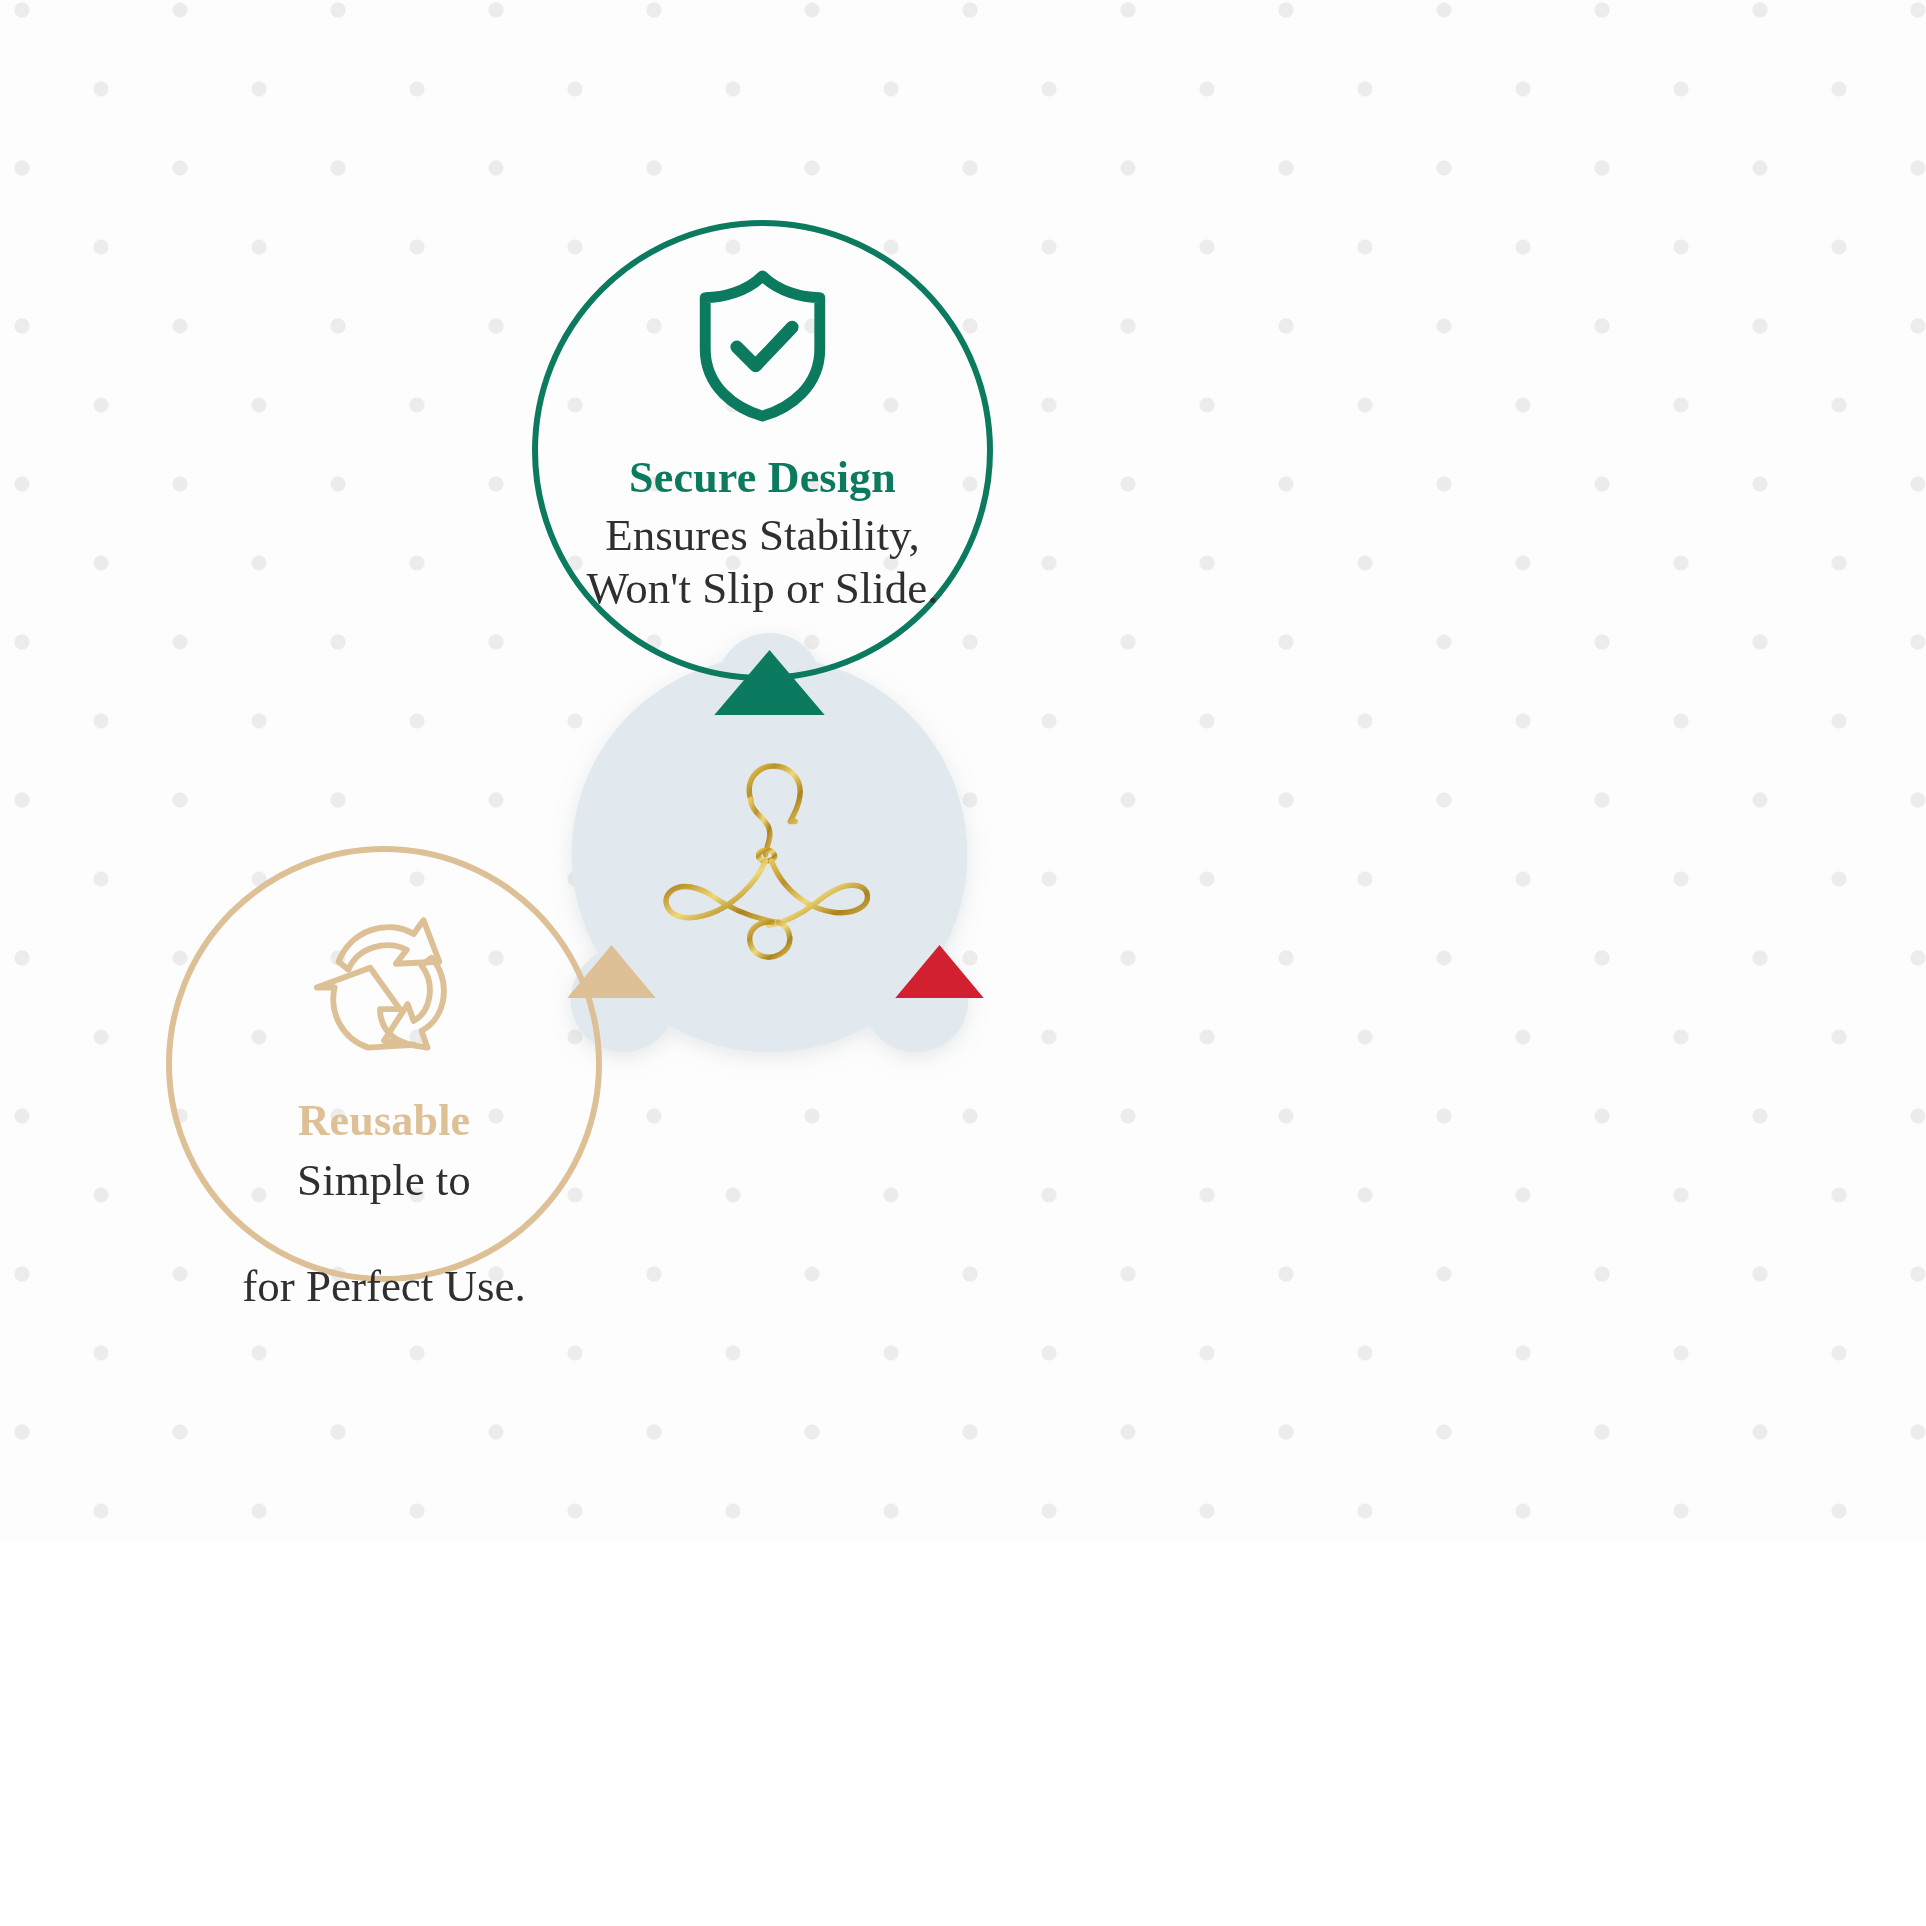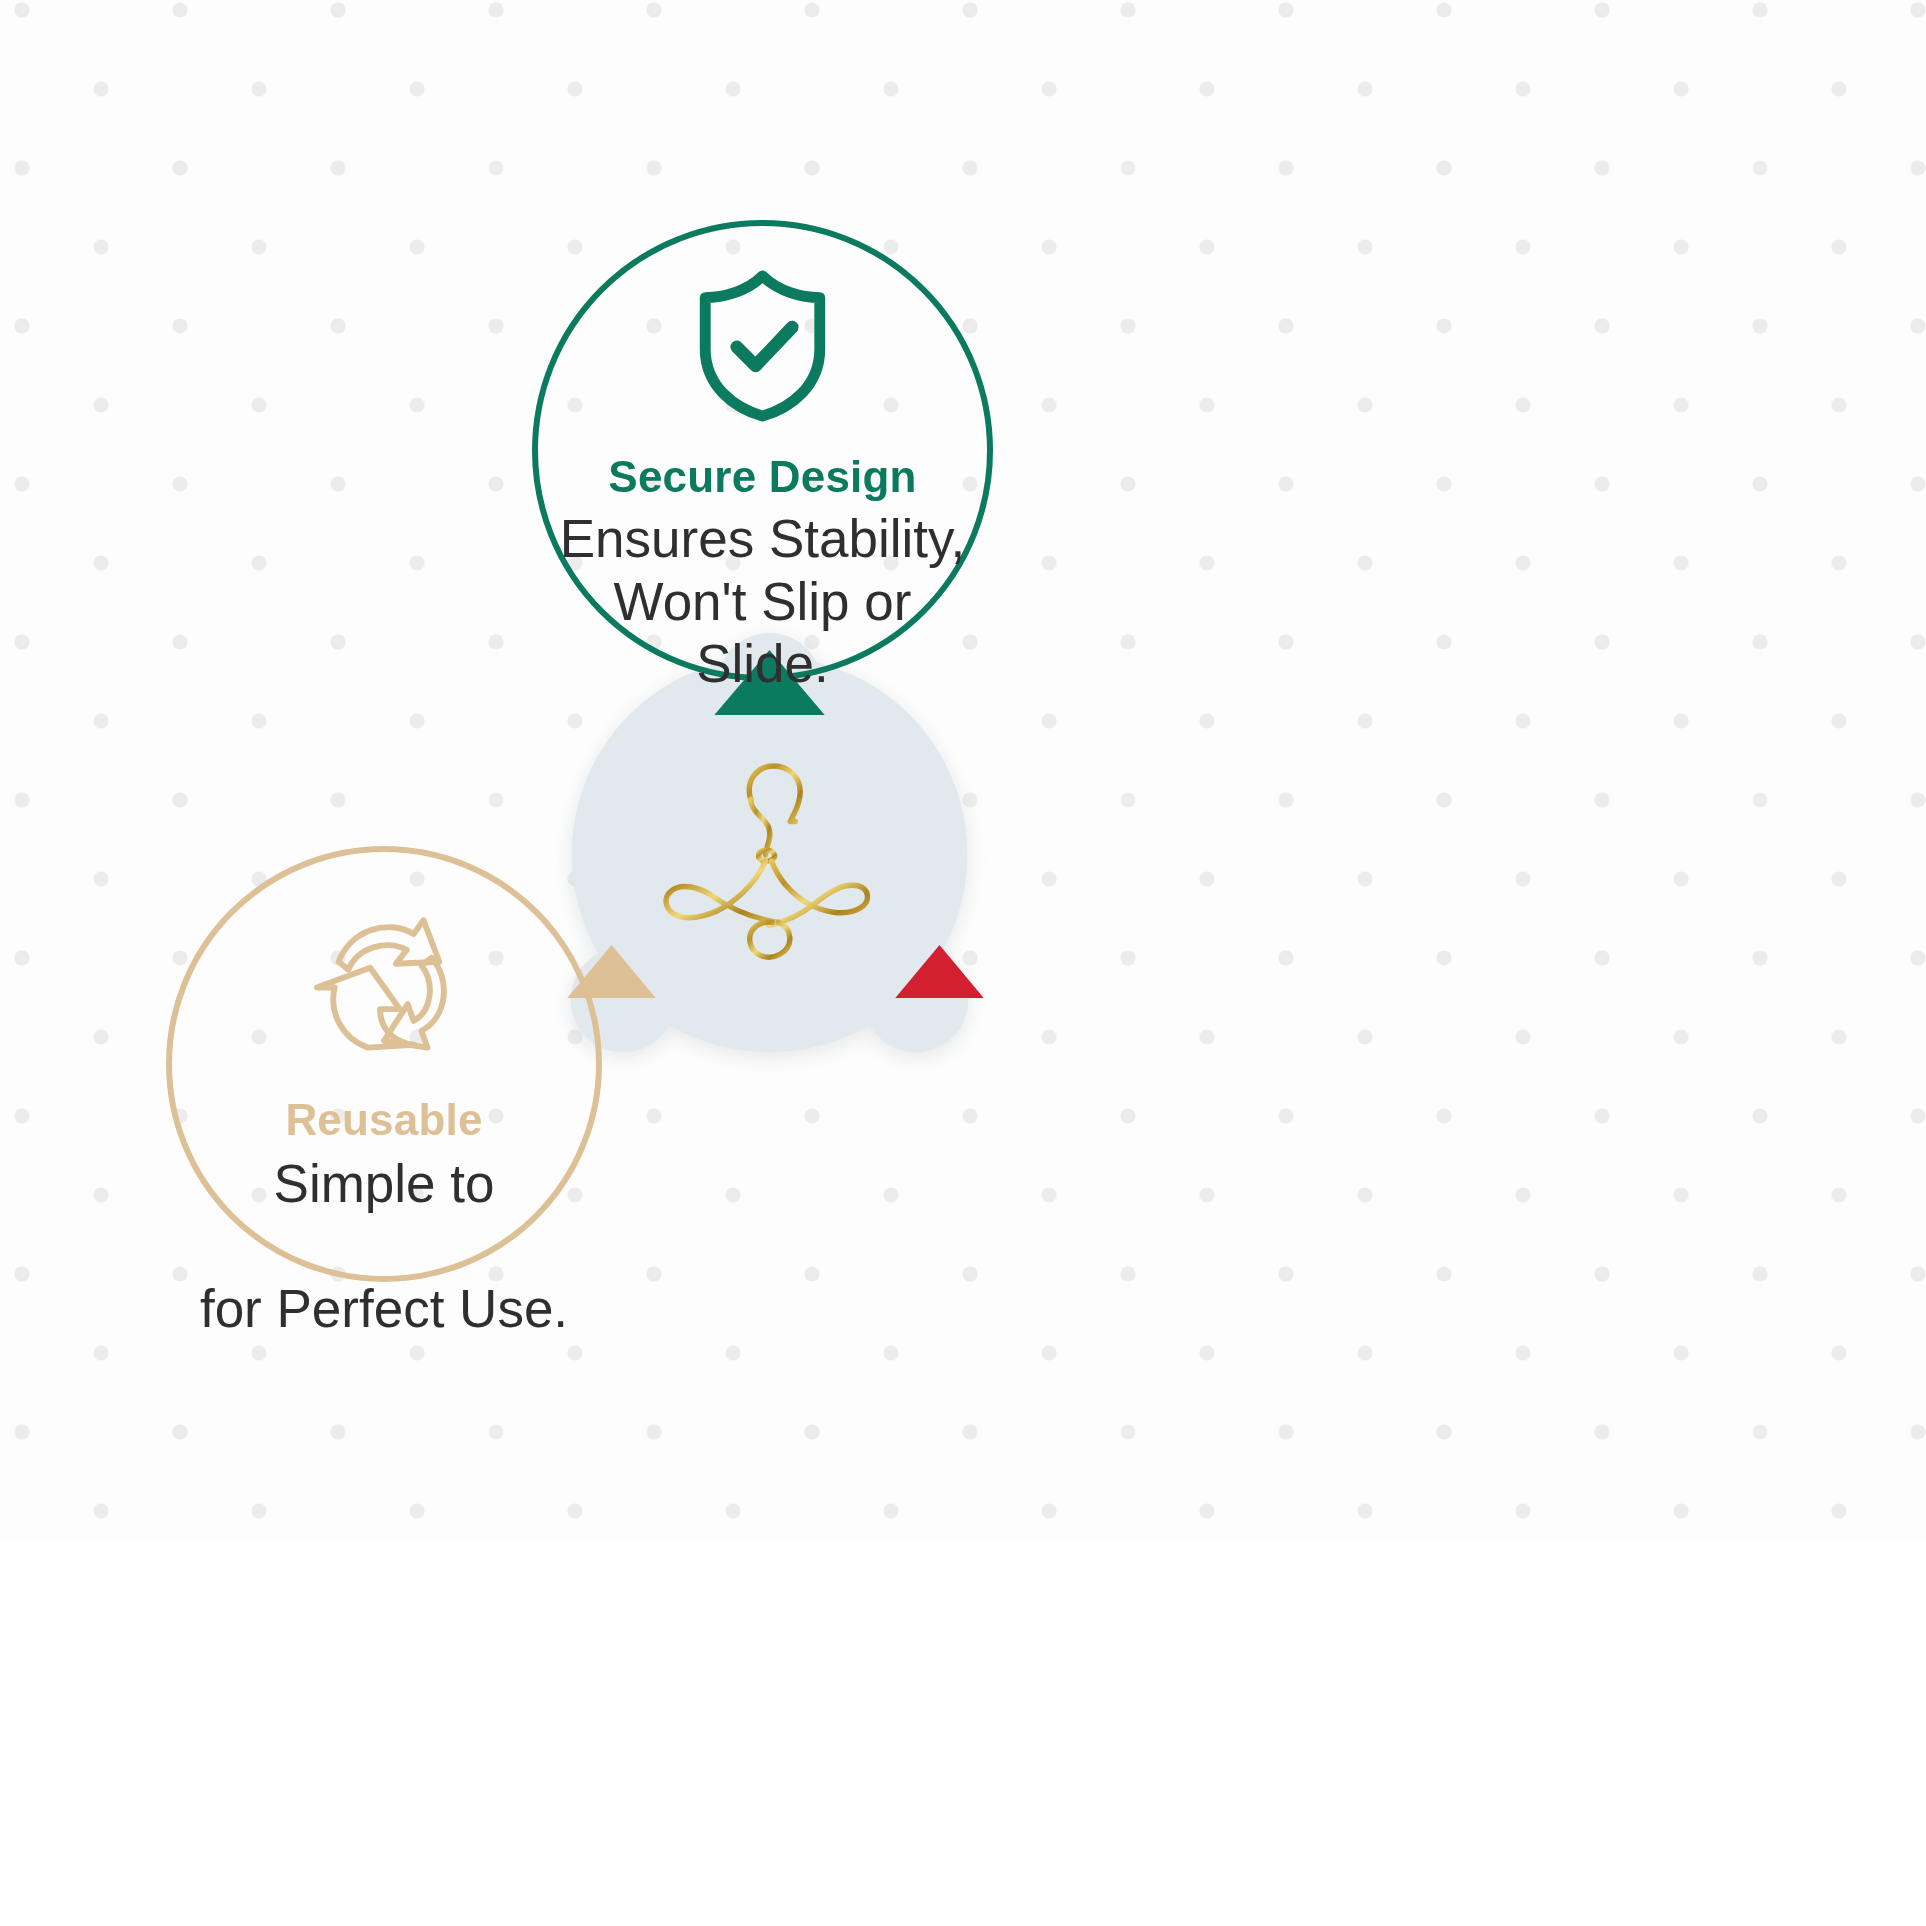--- a/index.html
+++ b/index.html
@@ -14,20 +14,21 @@
     position: relative;
     width: 1927px;
     height: 1542px;
     overflow: hidden;
     background-color: #fdfdfd;
     background-image:
       radial-gradient(circle, #ececec 7px, rgba(236,236,236,0) 8px),
       radial-gradient(circle, #ececec 7px, rgba(236,236,236,0) 8px);
     background-size: 158px 158px, 158px 158px;
     background-position: 22px 10px, 101px 89px;
+    font-family: Liberation Serif, serif;
   }
 
   
   .feature {
     position: absolute;
     border-radius: 50%;
     box-sizing: border-box;
     background: transparent;
     display: flex;
     flex-direction: column;
@@ -39,21 +40,21 @@
   }
   .ftitle {
     font-size: 44px;
     font-weight: bold;
     letter-spacing: 0.2px;
     text-align: center;
     margin: 0;
     white-space: nowrap;
   }
   .fbody {
-    font-size: 53px;
+    font-size: 45px;
     line-height: 1.18;
     color: #2f2f2f;
     text-align: center;
     margin: 0;
     font-weight: 400;
   }
 
   
   #feature-secure {
     left: 532px; top: 220px;

